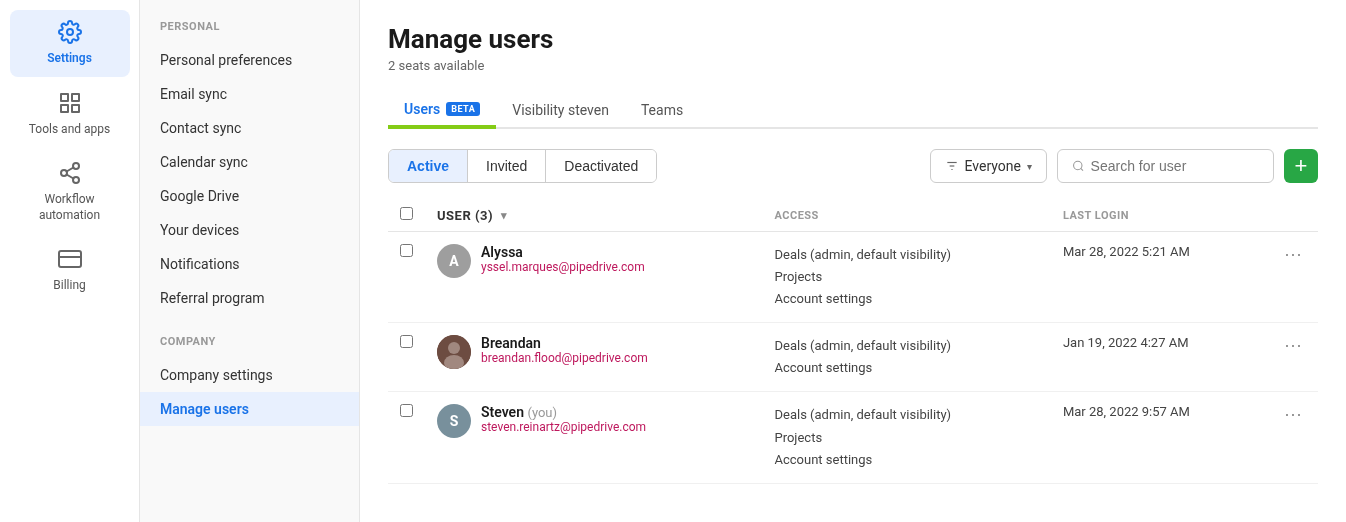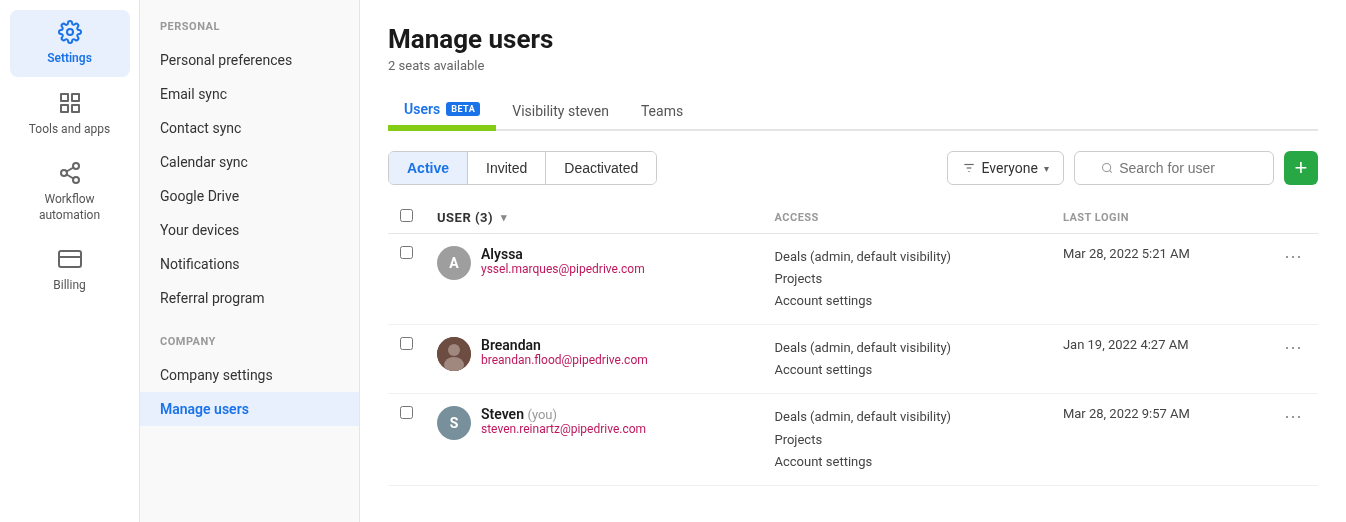--- a/index.html
+++ b/index.html
@@ -105,21 +105,21 @@
       font-size: 14px;
       color: #555;
       border-bottom: 2px solid transparent;
       margin-bottom: -2px;
       display: flex;
       align-items: center;
       gap: 6px;
     }
     .tab.active {
       color: #1a73e8;
-      border-bottom: 6px solid #84cc16;
+      border-bottom: 4px solid #84cc16;
       font-weight: 600;
     }
     .beta-badge {
       background: #1a73e8;
       color: #fff;
       font-size: 9px;
       font-weight: 700;
       padding: 2px 5px;
       border-radius: 3px;
       letter-spacing: 0.5px;
@@ -169,25 +169,25 @@
       border-radius: 6px;
       cursor: pointer;
       font-size: 14px;
       color: #333;
       background: #fff;
     }
     .search-box {
       display: flex;
       align-items: center;
       gap: 6px;
-      padding: 8px 26px;
+      padding: 8px 14px;
       border: 1px solid #ccc;
       border-radius: 6px;
       background: #fff;
-      width: 200px;
+      width: 217px;
     }
     .search-box input {
       border: none;
       outline: none;
       font-size: 14px;
       color: #999;
       width: 100%;
       background: transparent;
     }
     .add-btn {

